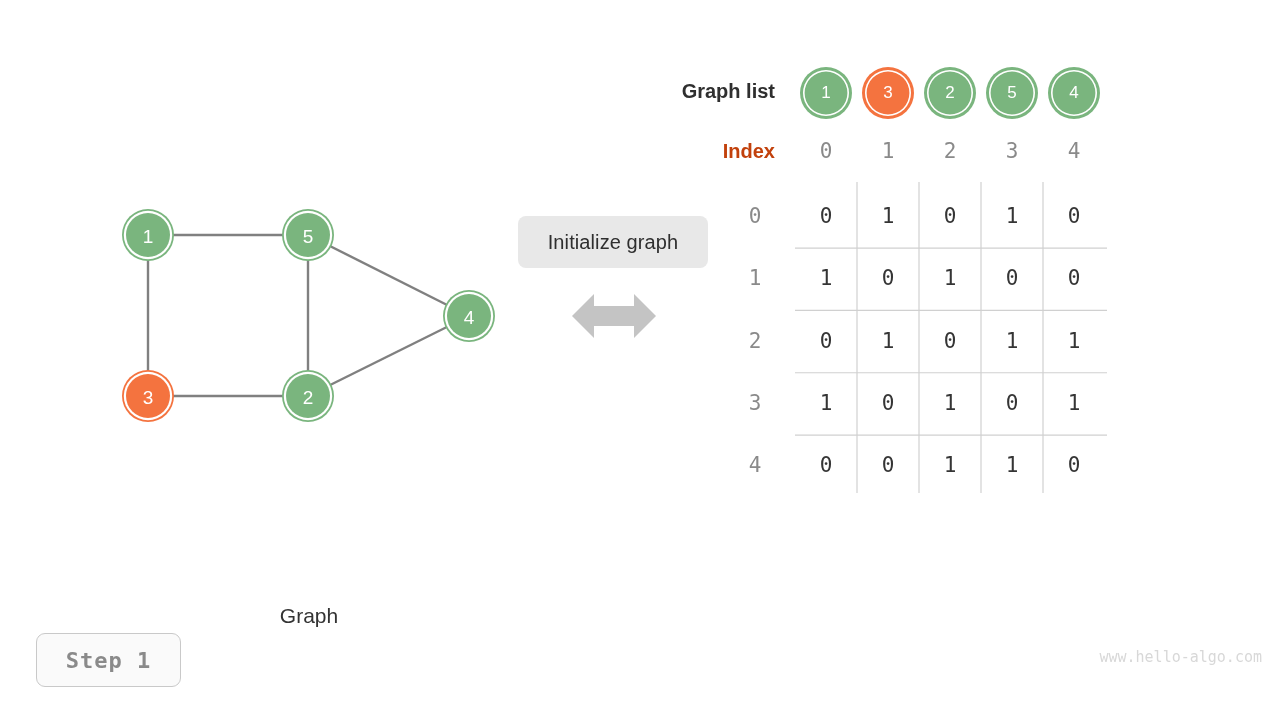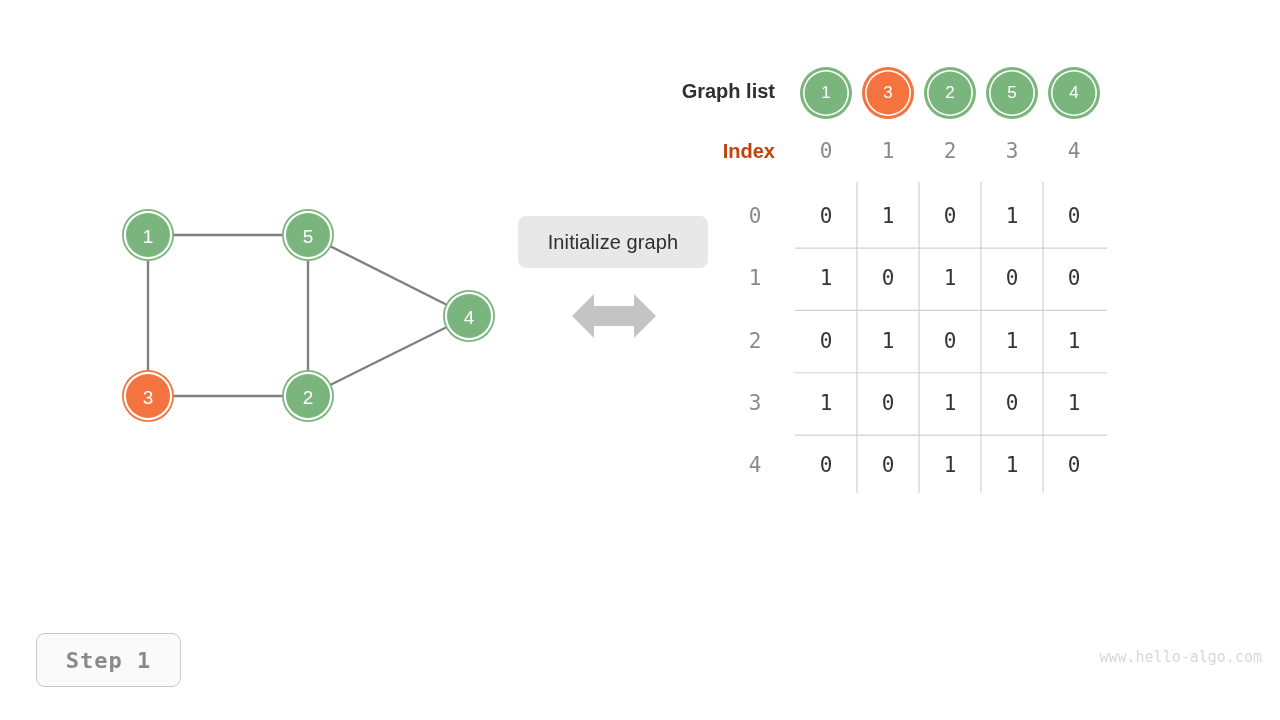--- a/index.html
+++ b/index.html
@@ -240,18 +240,19 @@
       <div class="matrix-cell" style="left: 1043px; top: 453.2px;">0</div>
     </div>
   <div id="matrix-row-labels">
       <div class="row-label" style="left: 735px; top: 204px;">0</div>
       <div class="row-label" style="left: 735px; top: 266.3px;">1</div>
       <div class="row-label" style="left: 735px; top: 328.6px;">2</div>
       <div class="row-label" style="left: 735px; top: 390.9px;">3</div>
       <div class="row-label" style="left: 735px; top: 453.2px;">4</div>
     </div>
 
+  <div class="caption" id="caption-graph">Graph</div>
 
   <div id="step-badge">Step 1</div>
 
   <div id="watermark">www.hello-algo.com</div>
 
 </div>
 
 </body></html>

